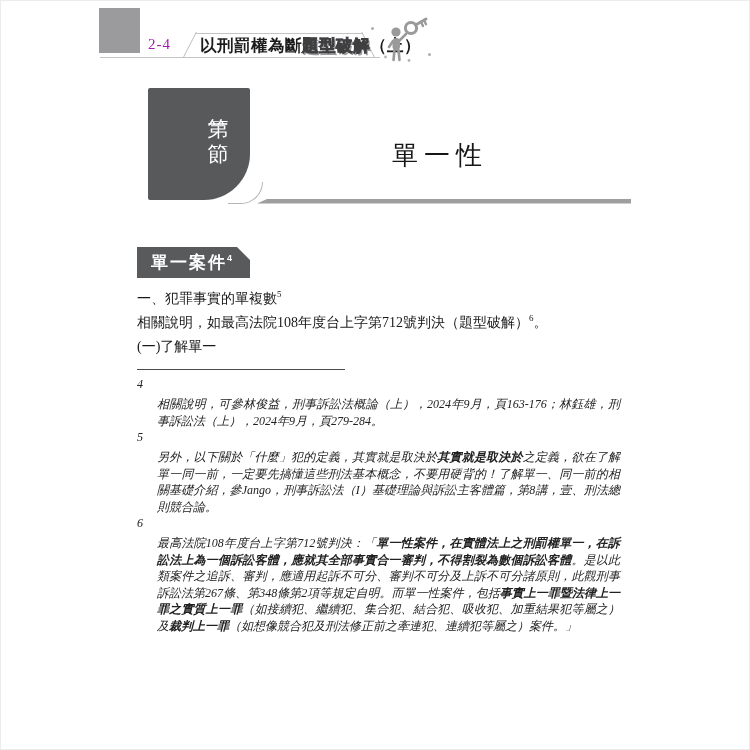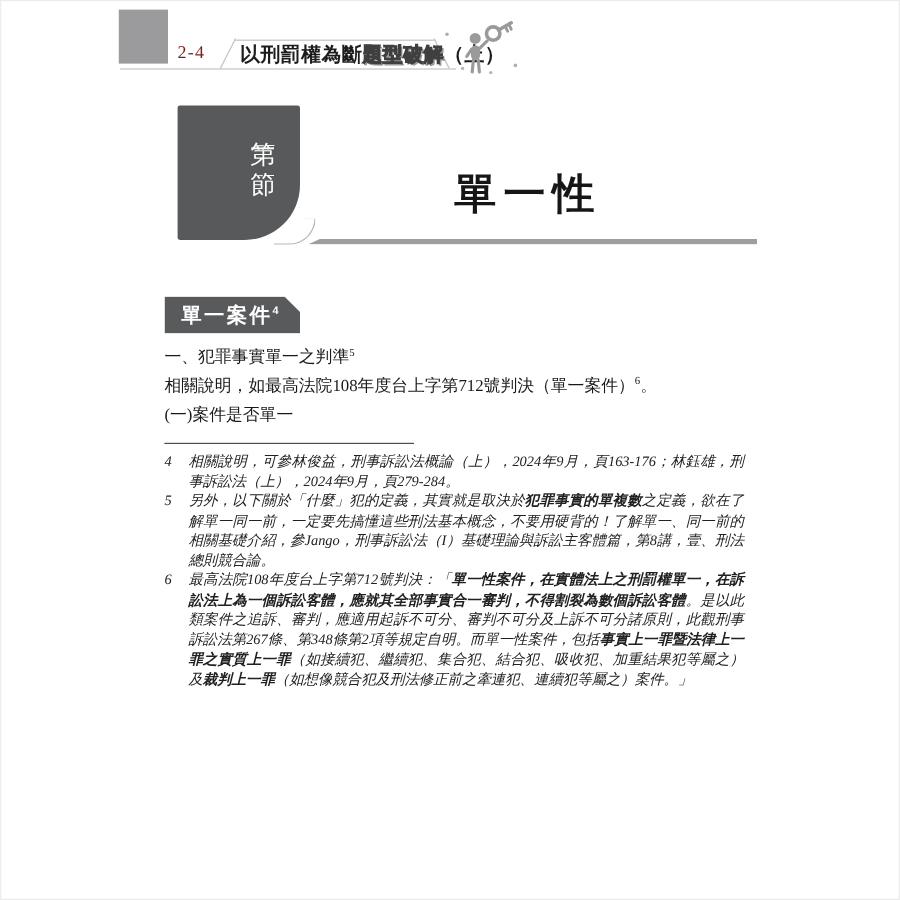--- a/index.html
+++ b/index.html
@@ -7,35 +7,35 @@
         font-family:"Liberation Serif","DejaVu Serif",serif;color:#1a1a1a;
         box-shadow:inset 0 0 0 1px #ececec;}
   
   .corner-block{position:absolute;left:99px;top:8px;width:41px;height:45px;background:#9b9b9d;}
   .header-baseline{position:absolute;left:100px;top:57px;width:280px;height:1px;background:#c4c4c4;}
   .diag-left{position:absolute;left:176px;top:44px;width:28px;height:1px;background:#c4c4c4;transform:rotate(-63deg);}
   .tab-top{position:absolute;left:195px;top:33px;width:168px;height:1px;background:#c4c4c4;}
   .diag-right{position:absolute;left:354px;top:44px;width:28px;height:1px;background:#c4c4c4;transform:rotate(63deg);}
   .hdot{position:absolute;width:3px;height:3px;border-radius:50%;background:#aeaeae;}
   .hdot1{left:371px;top:27px;} .hdot2{left:428px;top:53px;}
-  .pagenum{position:absolute;left:148px;top:36px;font-size:15px;letter-spacing:1px;color:#7f1d1d;}
+  .pagenum{position:absolute;left:148px;top:36px;font-size:15px;letter-spacing:1px;color:#a21caf;}
   .book-title{position:absolute;left:200px;top:35px;font-size:16.5px;font-weight:bold;letter-spacing:.5px;white-space:nowrap;color:#1c1c1c;}
   .styled{color:#4c1d95;-webkit-text-stroke:.9px #3f3f3f;text-shadow:1.5px 1.5px 0 #9a9a9a;}
   .key-icon{position:absolute;left:383px;top:15px;}
   
   .section-box{position:absolute;left:148px;top:88px;width:102px;height:112px;background:#58595b;
                border-radius:2px 2px 46px 2px;}
   .section-label{position:absolute;right:18px;top:13px;writing-mode:vertical-rl;text-orientation:upright;
                  color:#fff;font-size:21px;letter-spacing:13px;
                  font-family:"Liberation Sans","DejaVu Sans",sans-serif;}
   .section-tail{position:absolute;left:228px;top:182px;width:34px;height:21px;
                 border-right:1.5px solid #b5b5b5;border-bottom:1.5px solid #b5b5b5;
                 border-bottom-right-radius:22px;}
   .main-title{position:absolute;left:250px;top:138px;width:380px;text-align:center;
-              font-size:35px;font-weight:bold;letter-spacing:6px;color:#161616;}
+              font-size:26px;font-weight:normal;letter-spacing:6px;color:#161616;}
   .title-rule{position:absolute;left:257px;top:199px;width:374px;height:4.5px;background:#9e9e9e;
               clip-path:polygon(10px 0,100% 0,100% 100%,0 100%);}
   
   .topic-box{position:absolute;left:137px;top:247px;height:31px;line-height:31px;background:#595a5c;
              color:#fff;padding:0 16px 0 14px;font-size:17px;font-weight:bold;letter-spacing:2px;
              font-family:"Liberation Sans","DejaVu Sans",sans-serif;
              clip-path:polygon(0 0,calc(100% - 13px) 0,100% 13px,100% 100%,0 100%);}
   
   .content{position:absolute;left:137px;top:287px;width:483px;font-size:14px;line-height:24px;
            text-align:justify;color:#191919;}
@@ -44,21 +44,21 @@
   .item-heading{margin-left:-6px;}
   .sub-p{margin-left:32px;}
   .subsub-p{margin-left:22px;}
   sup.ref{font-size:9px;line-height:0;vertical-align:super;}
   b{font-weight:bold;}
   
   .fn-sep{width:208px;border-top:1.5px solid #4c4c4c;margin:10px 0 6px 0;}
   .footnotes{font-size:12px;line-height:16.5px;font-style:italic;color:#212121;}
   .fn{display:flex;}
   .fn-num{width:20px;flex:none;}
-  .fn-text{flex:1;text-align:justify;}
+  .fn-text{flex:1;text-align:justify;margin-top:20px;}
   .u{text-underline-offset:2px;}
 </style>
 </head>
 <body>
 
 <div class="page">
 
   <div class="corner-block"></div>
   <div class="header-baseline"></div>
   <div class="diag-left"></div>
@@ -89,38 +89,38 @@
     <div class="section-label">第一節</div>
   </div>
   <div class="section-tail"></div>
   <div class="main-title">單一性</div>
   <div class="title-rule"></div>
 
   <div class="topic-box"><span>單一案件</span><sup class="ref">4</sup></div>
 
   <div class="content">
 
-    <p class="item-heading"><span>一、犯罪事實單一之判準</span><sup class="ref">5</sup></p>
+    <p class="item-heading"><span>一、犯罪事實的單複數</span><sup class="ref">5</sup></p>
 
 
-    <p class="sub-p"><span>相關說明，如最高法院108年度台上字第712號判決（單一案件）</span><sup class="ref">6</sup><span>。</span></p>
+    <p class="sub-p"><span>相關說明，如最高法院108年度台上字第712號判決（題型破解）</span><sup class="ref">6</sup><span>。</span></p>
 
-    <p class="subsub-p">(一)案件是否單一</p>
+    <p class="subsub-p">(一)了解單一</p>
 
     <div class="fn-sep"></div>
     <div class="footnotes">
 
       <div class="fn">
         <span class="fn-num">4</span>
         <span class="fn-text">相關說明，可參林俊益，刑事訴訟法概論（上），2024年9月，頁163-176；林鈺雄，刑事訴訟法（上），2024年9月，頁279-284。</span>
       </div>
 
       <div class="fn">
         <span class="fn-num">5</span>
-        <span class="fn-text"><span>另外，以下關於「什麼」犯的定義，其實就是取決於</span><b>犯罪事實的單複數</b><span>之定義，欲在了解單一同一前，一定要先搞懂這些刑法基本概念，不要用硬背的！了解單一、同一前的相關基礎介紹，參Jango，刑事訴訟法（I）基礎理論與訴訟主客體篇，第8講，壹、刑法總則競合論。</span></span>
+        <span class="fn-text"><span>另外，以下關於「什麼」犯的定義，其實就是取決於</span><b>其實就是取決於</b><span>之定義，欲在了解單一同一前，一定要先搞懂這些刑法基本概念，不要用硬背的！了解單一、同一前的相關基礎介紹，參Jango，刑事訴訟法（I）基礎理論與訴訟主客體篇，第8講，壹、刑法總則競合論。</span></span>
       </div>
 
       <div class="fn">
         <span class="fn-num">6</span>
         <span class="fn-text"><span>最高法院108年度台上字第712號判決：「</span><b>單一性案件，在實體法上之刑罰權單一，在訴訟法上為一個訴訟客體，應就其全部事實合一審判，不得割裂為數個訴訟客體</b><span>。是以此類案件之追訴、審判，應適用起訴不可分、審判不可分及上訴不可分諸原則，此觀刑事訴訟法第267條、第348條第2項等規定自明。而單一性案件，包括</span><b>事實上一罪暨法律上一罪之實質上一罪</b><span>（如</span><span class="u">接續犯、繼續犯、集合犯、結合犯、吸收犯、加重結果犯</span><span>等屬之）及</span><b>裁判上一罪</b><span>（如</span><span class="u">想像競合犯及刑法修正前之牽連犯、連續犯</span><span>等屬之）案件。」</span></span>
       </div>
 
     </div>
   </div>
 

